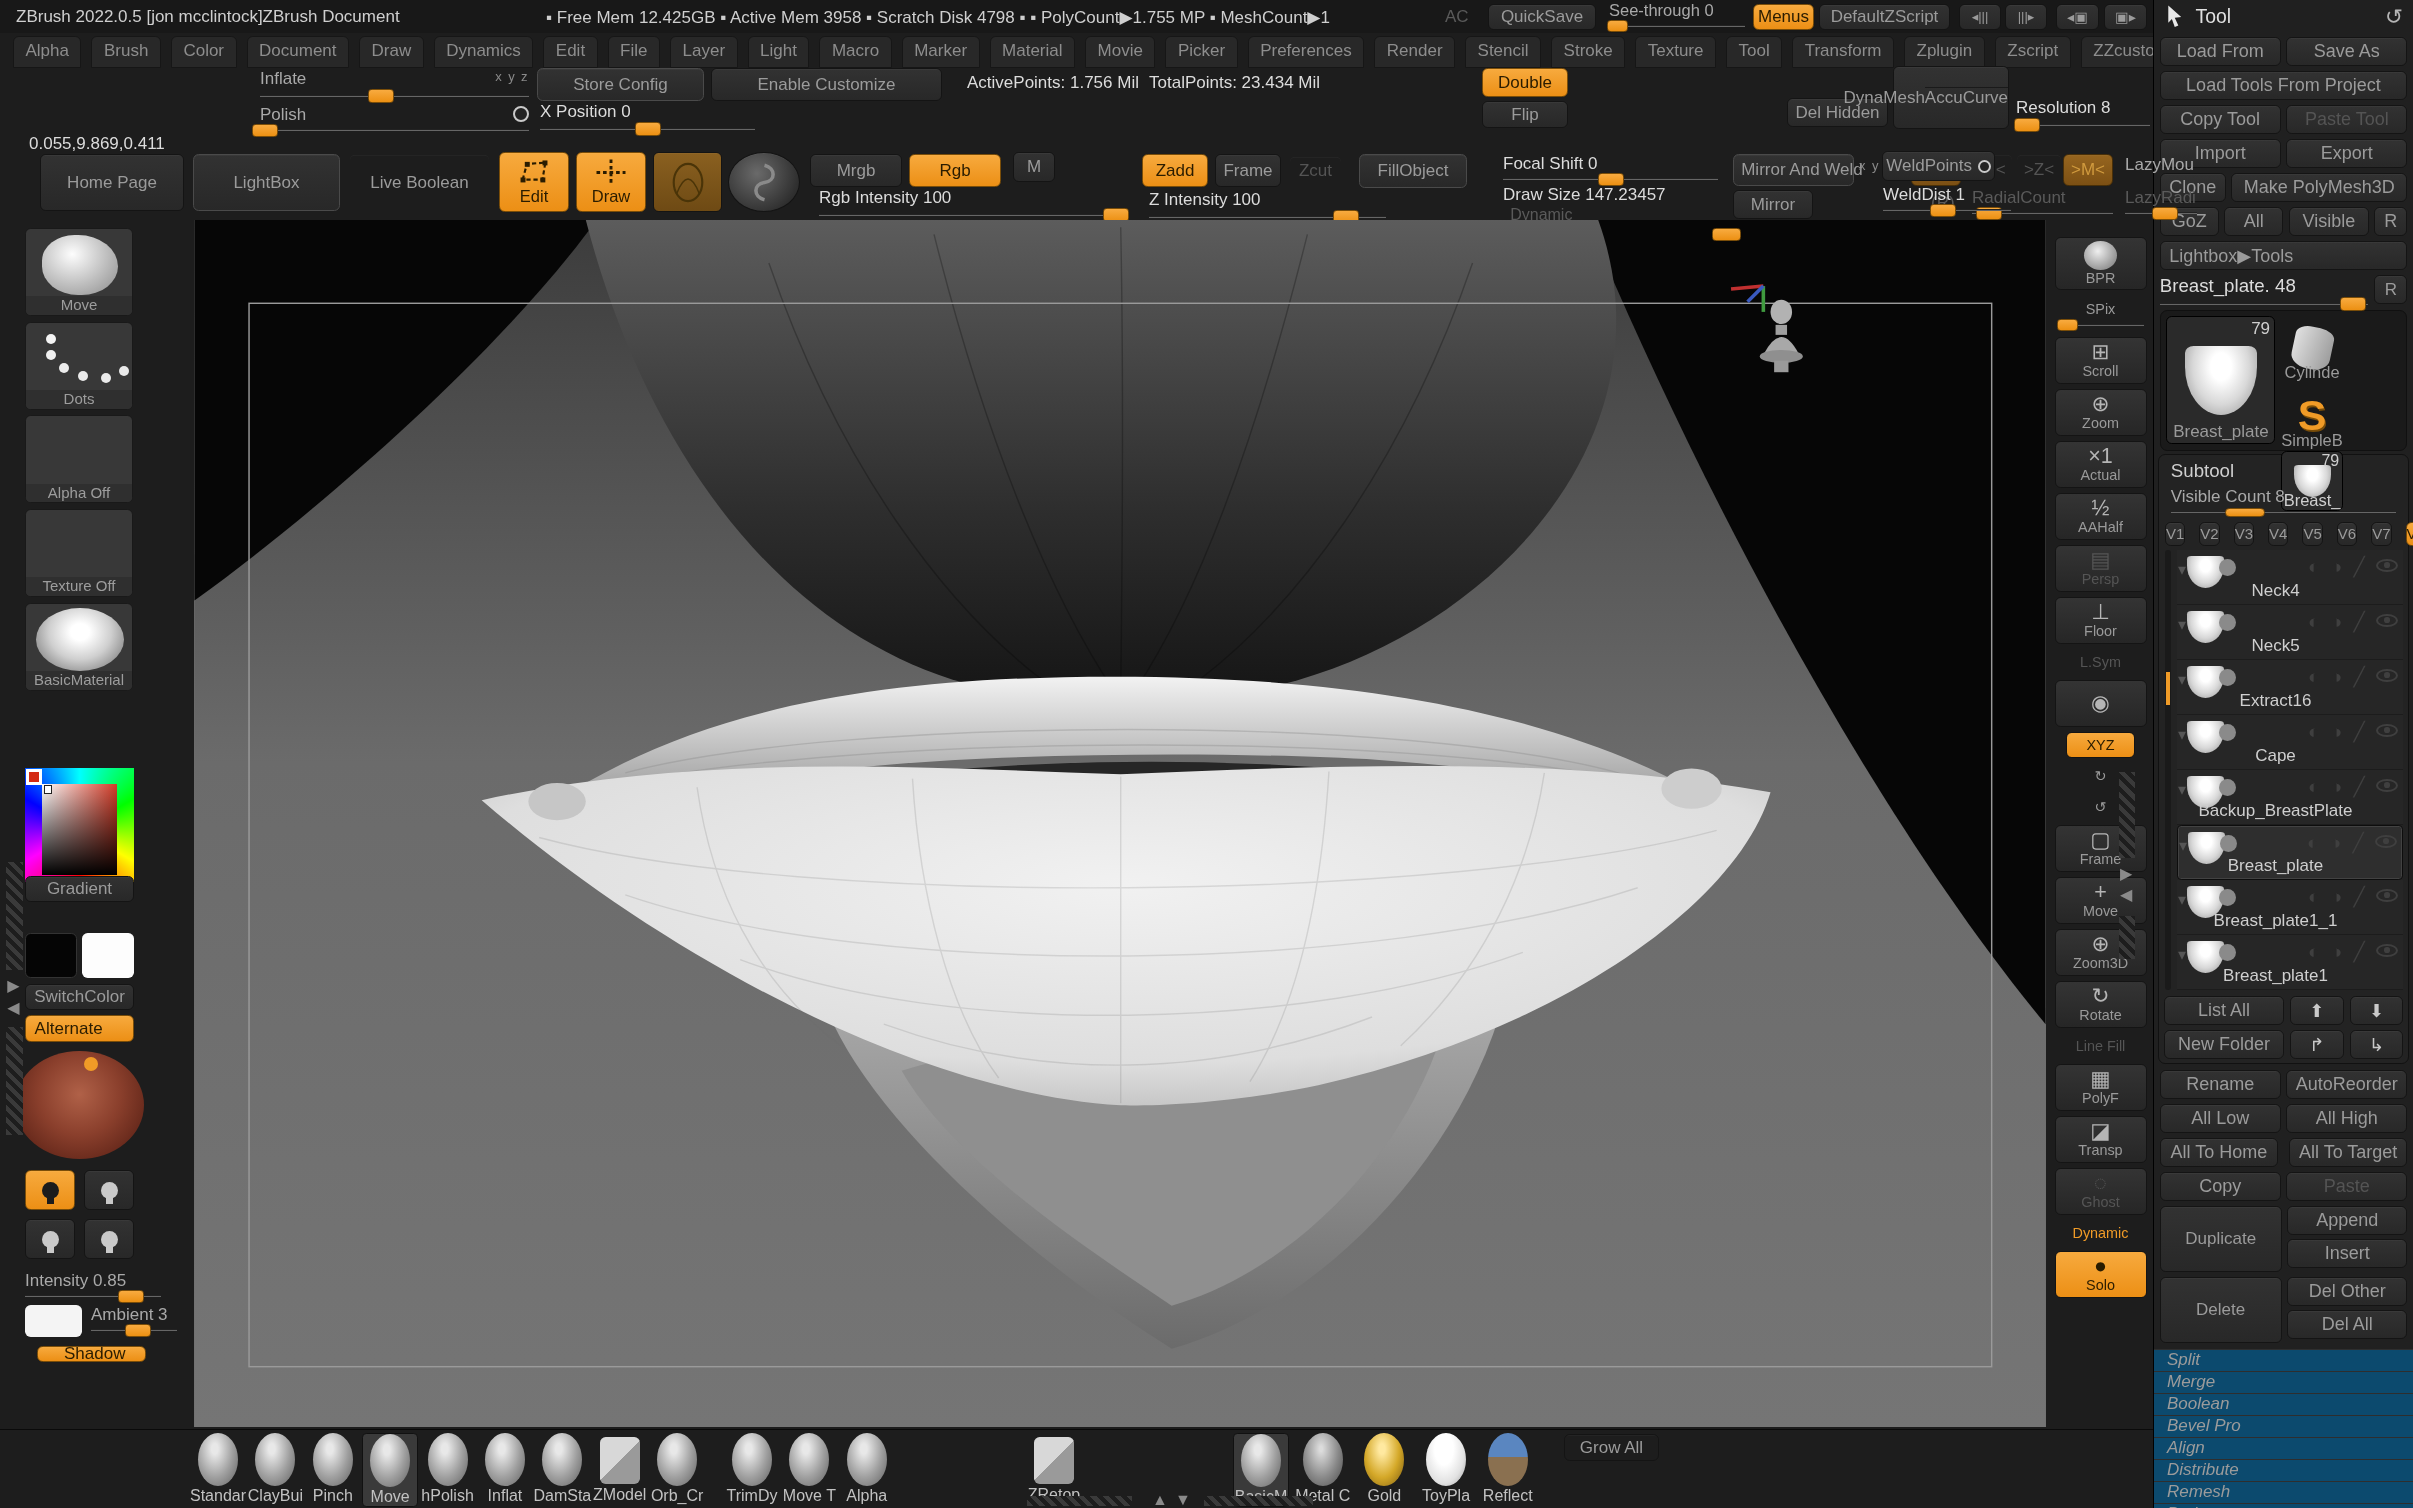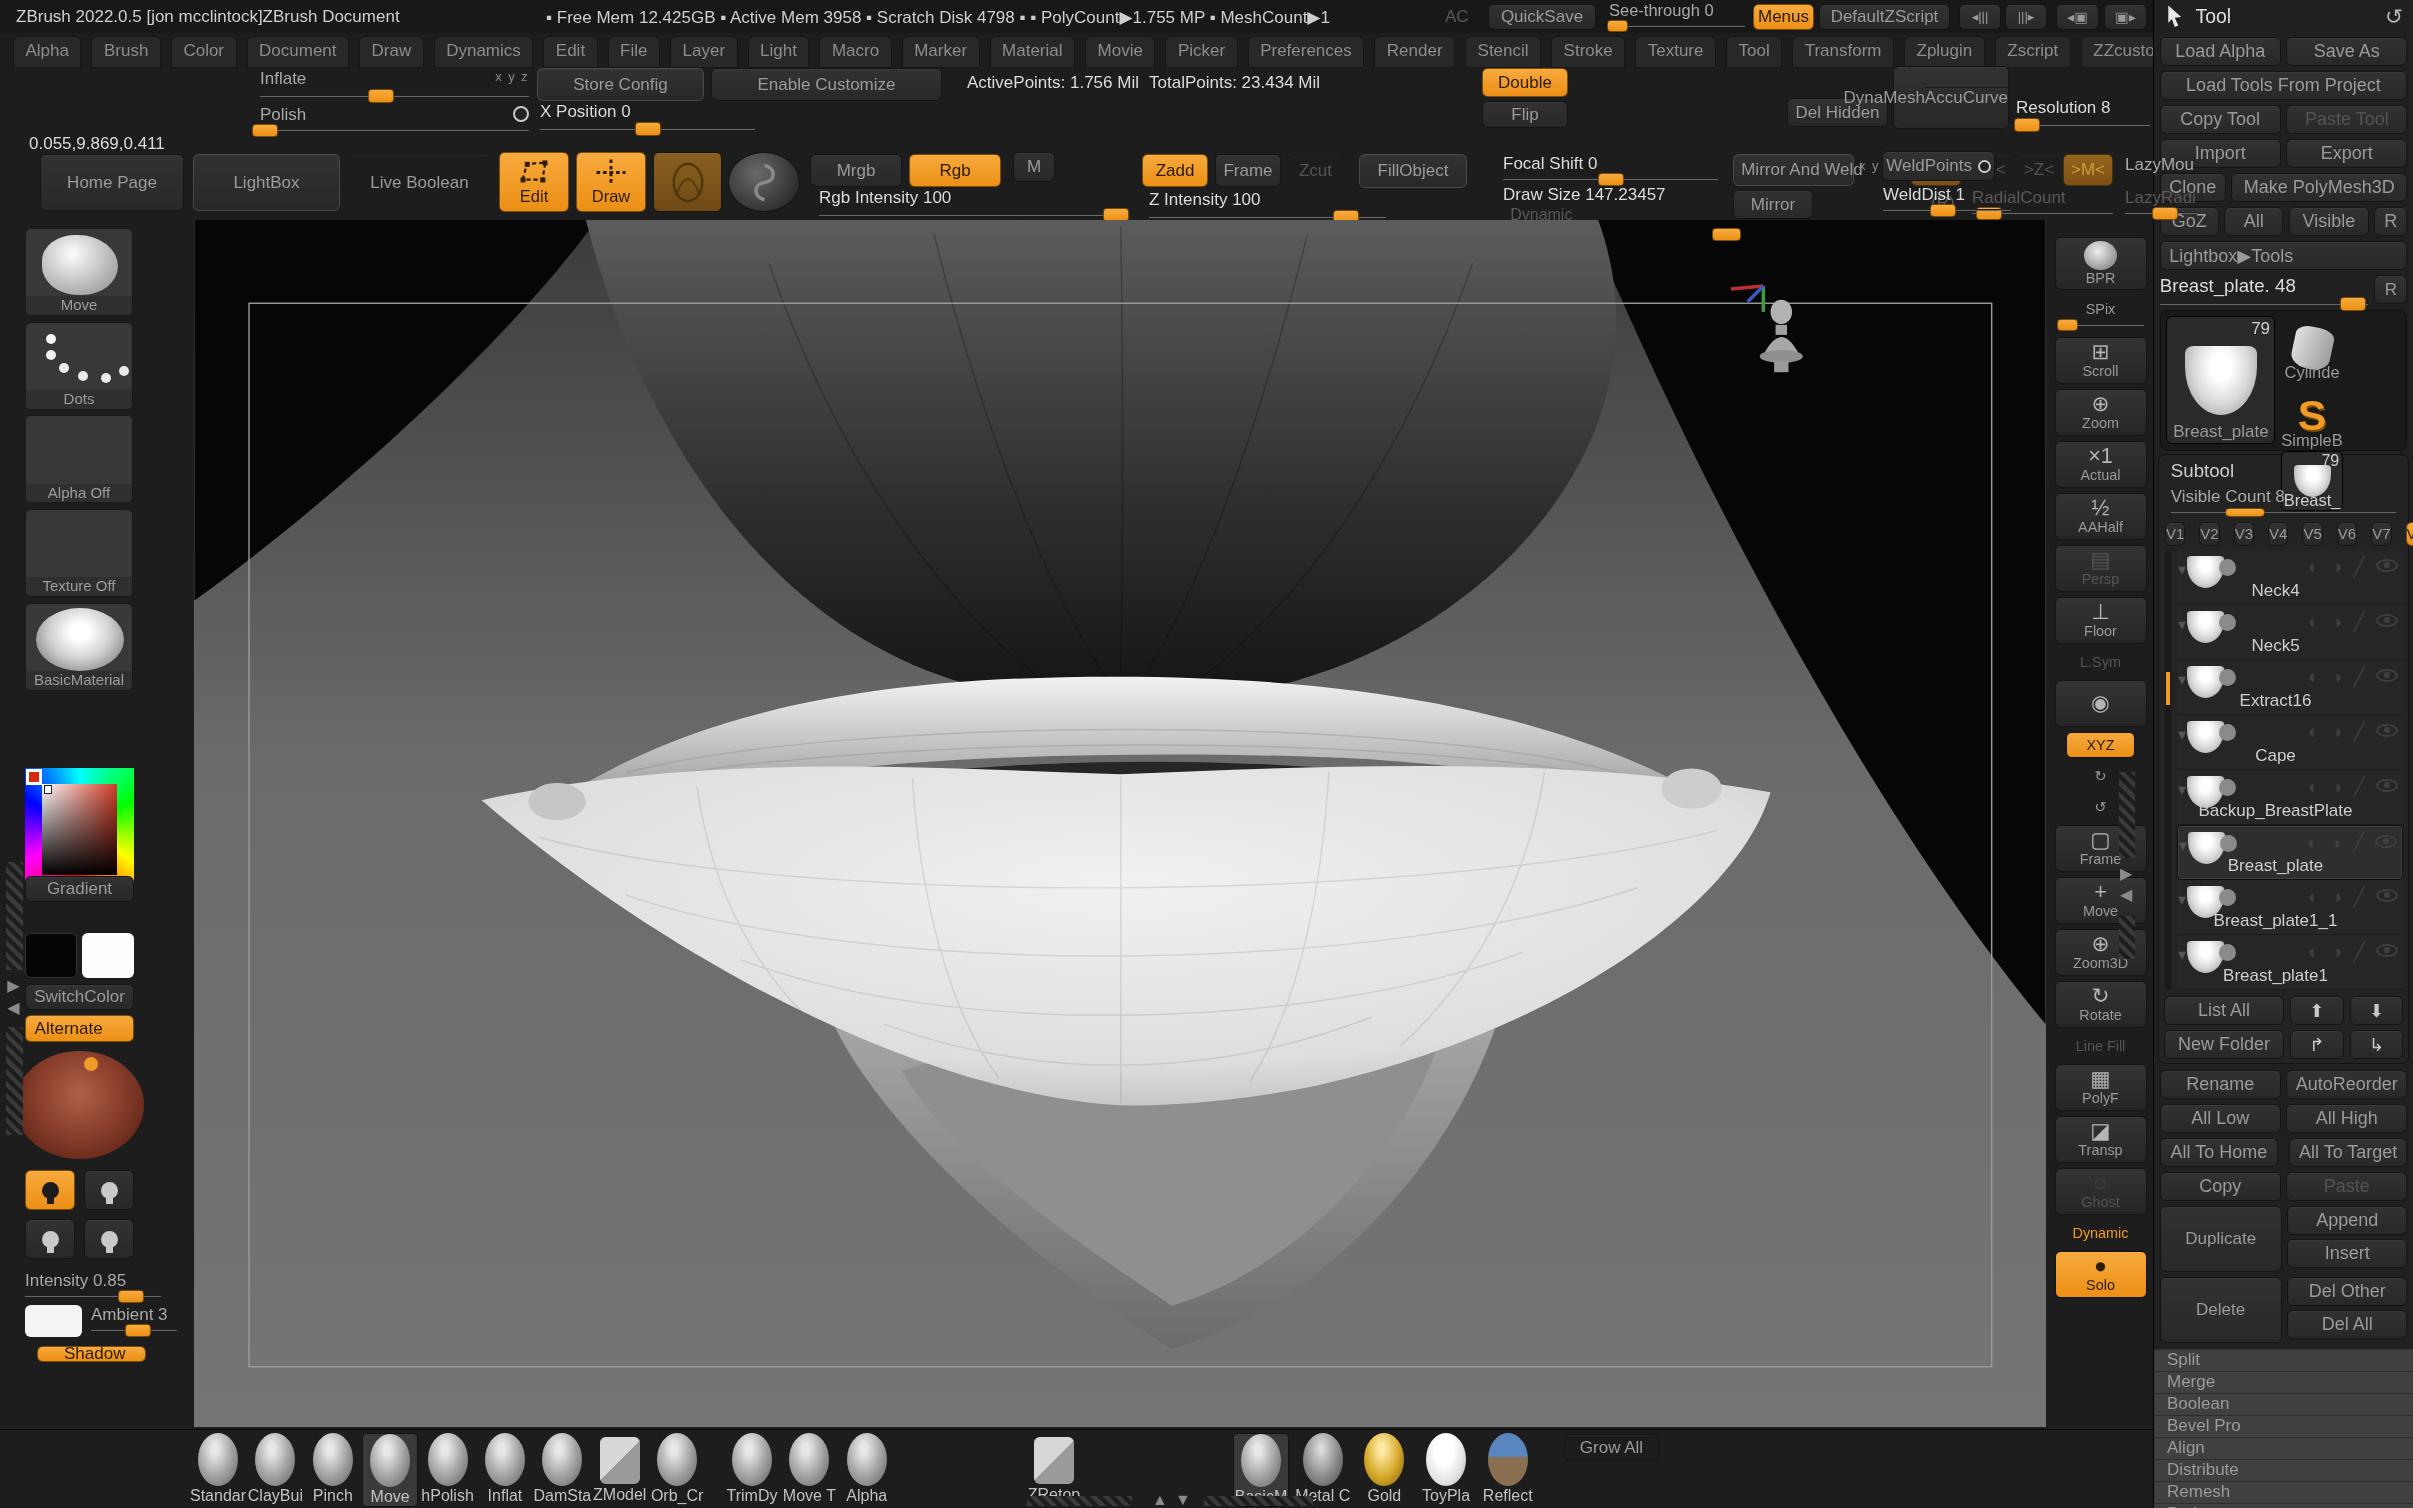--- a/index.html
+++ b/index.html
@@ -43,21 +43,21 @@
   .rtile.dim .ic, .rtile.dim .rl { color:#555; }
   .rtile.active { background:linear-gradient(#f7aa3e,#ec8f15); }
   .rtile.active .rl, .rtile.active .ic { color:#2a1c00; }
   .rtile.k-text { background:transparent; border-color:transparent; box-shadow:none; }
   .rtile.k-text.active { background:transparent; }
   .rtile.k-text.active .rl { color:#f09b27; }
   
   #toolpanel { position:absolute; left:2153px; top:0; width:260px; height:1508px; background:#202020; border-left:0.7px solid #000; }
   .tp-btn { height:29px; font-size:18px; }
   .sec { height:22px; border-top:0.7px solid #2e2e2e; display:flex; align-items:center; padding-left:13px;
-         color:#9b9b9b; background:#404040; font-size:17px; }
+         color:#9b9b9b; background:#0c4a6e; font-size:17px;font-style:italic; }
   
   .strow { height:55px; background:#262626; border-bottom:0.7px solid #1c1c1c; position:relative; display:flex; align-items:flex-start; }
   .strow.selected { border:1.4px solid #0d0d0d; background:#2e2e2e; border-radius:4.3px; box-shadow:0 0 0 0.7px #4a4a4a inset; }
   .strow .nm { position:absolute; left:0; right:29px; bottom:2.9px; text-align:center; color:#cfcfcf; font-size:17px; }
   .strow .ricons { position:absolute; right:5.7px; top:5.7px; display:flex; gap:11.5px; color:#3f3f3f; font-size:18.7px; }
   .eye { width:21.5px; height:13px; border:2.2px solid #3f3f3f; border-radius:50%; position:relative; top:2.9px; }
   .eye::after { content:""; position:absolute; left:5.7px; top:1.4px; width:5.7px; height:5.7px; border-radius:50%; background:#3f3f3f; }
   .bowl { width:37px; height:32px; background:radial-gradient(ellipse at 50% 30%, #ffffff 20%, #d8d8d8 55%, #8a8a8a 100%);
           border-radius:12% 12% 50% 50%/10% 10% 70% 70%; }
   .vtab { width:26.6px; height:24.4px; font-size:15px; }
@@ -537,21 +537,21 @@
 <div id="toolpanel">
   <div style="height:33px;display:flex;align-items:center;padding:0 10px;gap:10px">
     <svg width="21.5" height="24.4" viewBox="0 0 30 34">
         <path d="M6 2 L24 18 L15 19 L20 30 L15 32 L11 21 L6 26 Z" fill="#e8e8e8"></path>
       </svg>
     <span style="color:#e0e0e0;font-size:19.4px">Tool</span>
     <span style="margin-left:auto;color:#b5b5b5;font-size:21.5px">↺</span>
   </div>
   <div style="padding:4.3px 5.7px 0 5.7px;display:flex;flex-direction:column;gap:5px">
     <div style="display:flex;gap:5.7px">
-      <div class="b tp-btn" style="flex:1">Load Alpha</div>
+      <div class="b tp-btn" style="flex:1">Load From</div>
       <div class="b tp-btn" style="flex:1">Save As</div>
     </div>
     <div class="b tp-btn">Load Tools From Project</div>
     <div style="display:flex;gap:5.7px">
       <div class="b tp-btn" style="flex:1">Copy Tool</div>
       <div class="b tp-btn dim" style="flex:1">Paste Tool</div>
     </div>
     <div style="display:flex;gap:5.7px">
       <div class="b tp-btn" style="flex:1">Import</div>
       <div class="b tp-btn" style="flex:1">Export</div>

